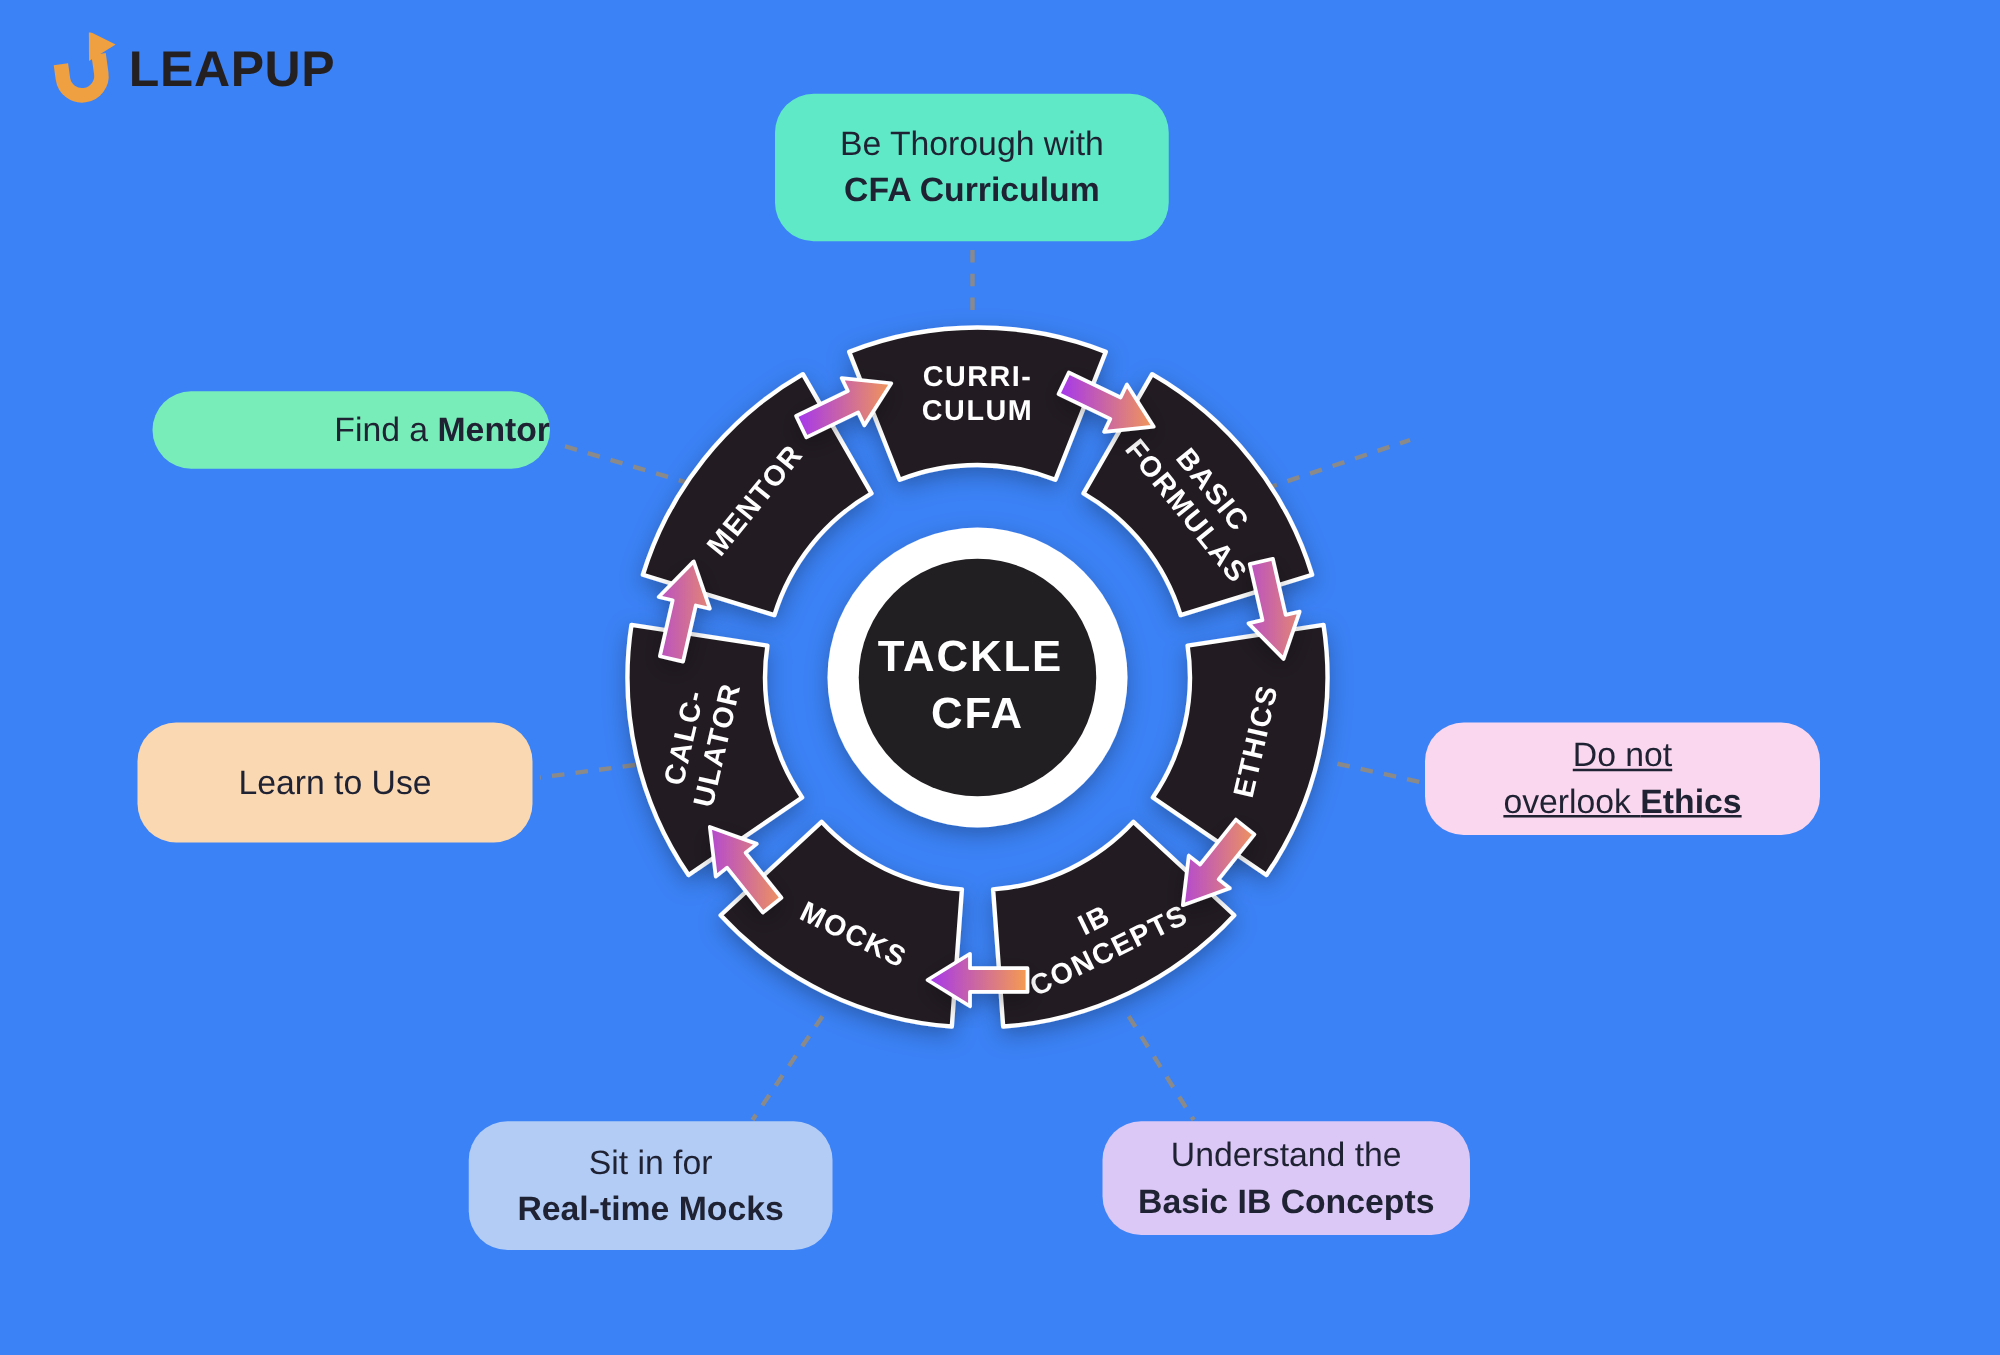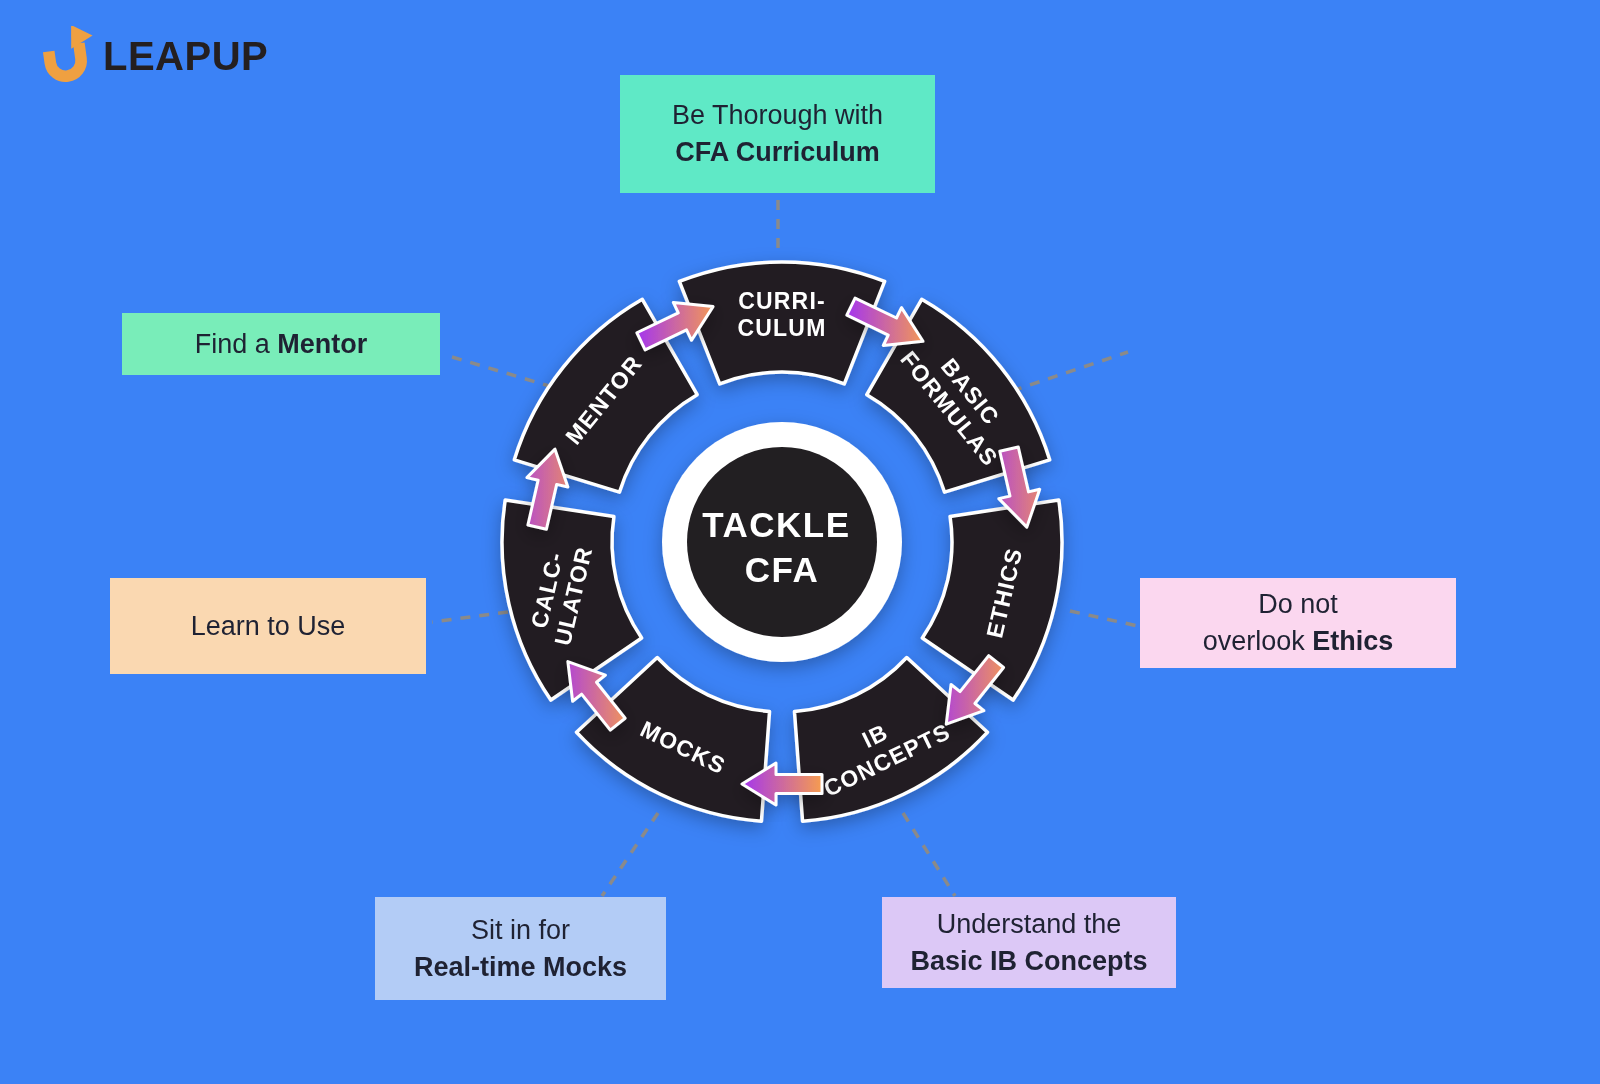--- a/index.html
+++ b/index.html
@@ -10,21 +10,21 @@
   .logo-text{font-size:40px;font-weight:bold;letter-spacing:.5px;color:#241f20;}
 
   #wheel-svg{position:absolute;left:0;top:0;}
 
   .seg-label{fill:#ffffff;font-family:"Liberation Sans",sans-serif;font-weight:bold;
              font-size:23px;letter-spacing:1.2px;text-anchor:middle;}
   .center-text{fill:#ffffff;font-family:"Liberation Sans",sans-serif;font-weight:bold;
                font-size:35px;letter-spacing:1.5px;text-anchor:middle;}
 
   .label-box{position:absolute;display:flex;flex-direction:column;justify-content:center;
-             align-items:center;text-align:center;color:#1f2233;font-size:27px;line-height:37px;}
+             align-items:center;text-align:center;color:#1f2233;font-size:27px;line-height:37px;border-radius:31px;}
   .label-box .b{font-weight:bold;}
 </style>
 </head>
 <body>
 
 <div class="canvas" style="background: #3b82f6;">
 
   <div class="logo">
     <svg width="58" height="60" viewBox="0 0 58 62">
       <g transform="rotate(-8 29 31)">
@@ -112,36 +112,36 @@
       </text>
     </g>
   </svg>
 
   <div class="label-box" style="left: 620px; top: 75px; width: 315px; height: 118px; background: rgb(95, 233, 198);">
     <div><span>Be Thorough with</span></div>
     <div class="b"><span>CFA Curriculum</span></div>
   </div>
 
 
-  <div class="label-box" style="left: 1140px; top: 578px; width: 316px; height: 90px; background: rgb(251, 215, 239);">
+  <div class="label-box" style="left: 1140px; top: 578px; width: 316px; height: 90px; background: rgb(251, 215, 239); text-decoration: underline;">
     <div><span>Do not</span></div>
     <div><span>overlook </span><span class="b">Ethics</span></div>
   </div>
 
   <div class="label-box" style="left: 882px; top: 897px; width: 294px; height: 91px; background: rgb(220, 200, 246);">
     <div><span>Understand the</span></div>
     <div class="b"><span>Basic IB Concepts</span></div>
   </div>
 
   <div class="label-box" style="left: 375px; top: 897px; width: 291px; height: 103px; background: rgb(179, 204, 246); text-align: right;">
     <div><span>Sit in for</span></div>
     <div class="b"><span>Real-time Mocks</span></div>
   </div>
 
   <div class="label-box" style="left: 110px; top: 578px; width: 316px; height: 96px; background: rgb(250, 216, 177);">
     <div><span>Learn to Use</span></div>
   </div>
 
-  <div class="label-box" style="left: 122px; top: 313px; width: 318px; height: 62px; background: rgb(121, 237, 185);">
+  <div class="label-box" style="left: 122px; top: 313px; width: 318px; height: 62px; background: rgb(121, 237, 185); align-items: flex-end;">
     <div><span>Find a </span><span class="b">Mentor</span></div>
   </div>
 
 </div>
 
 </body></html>

